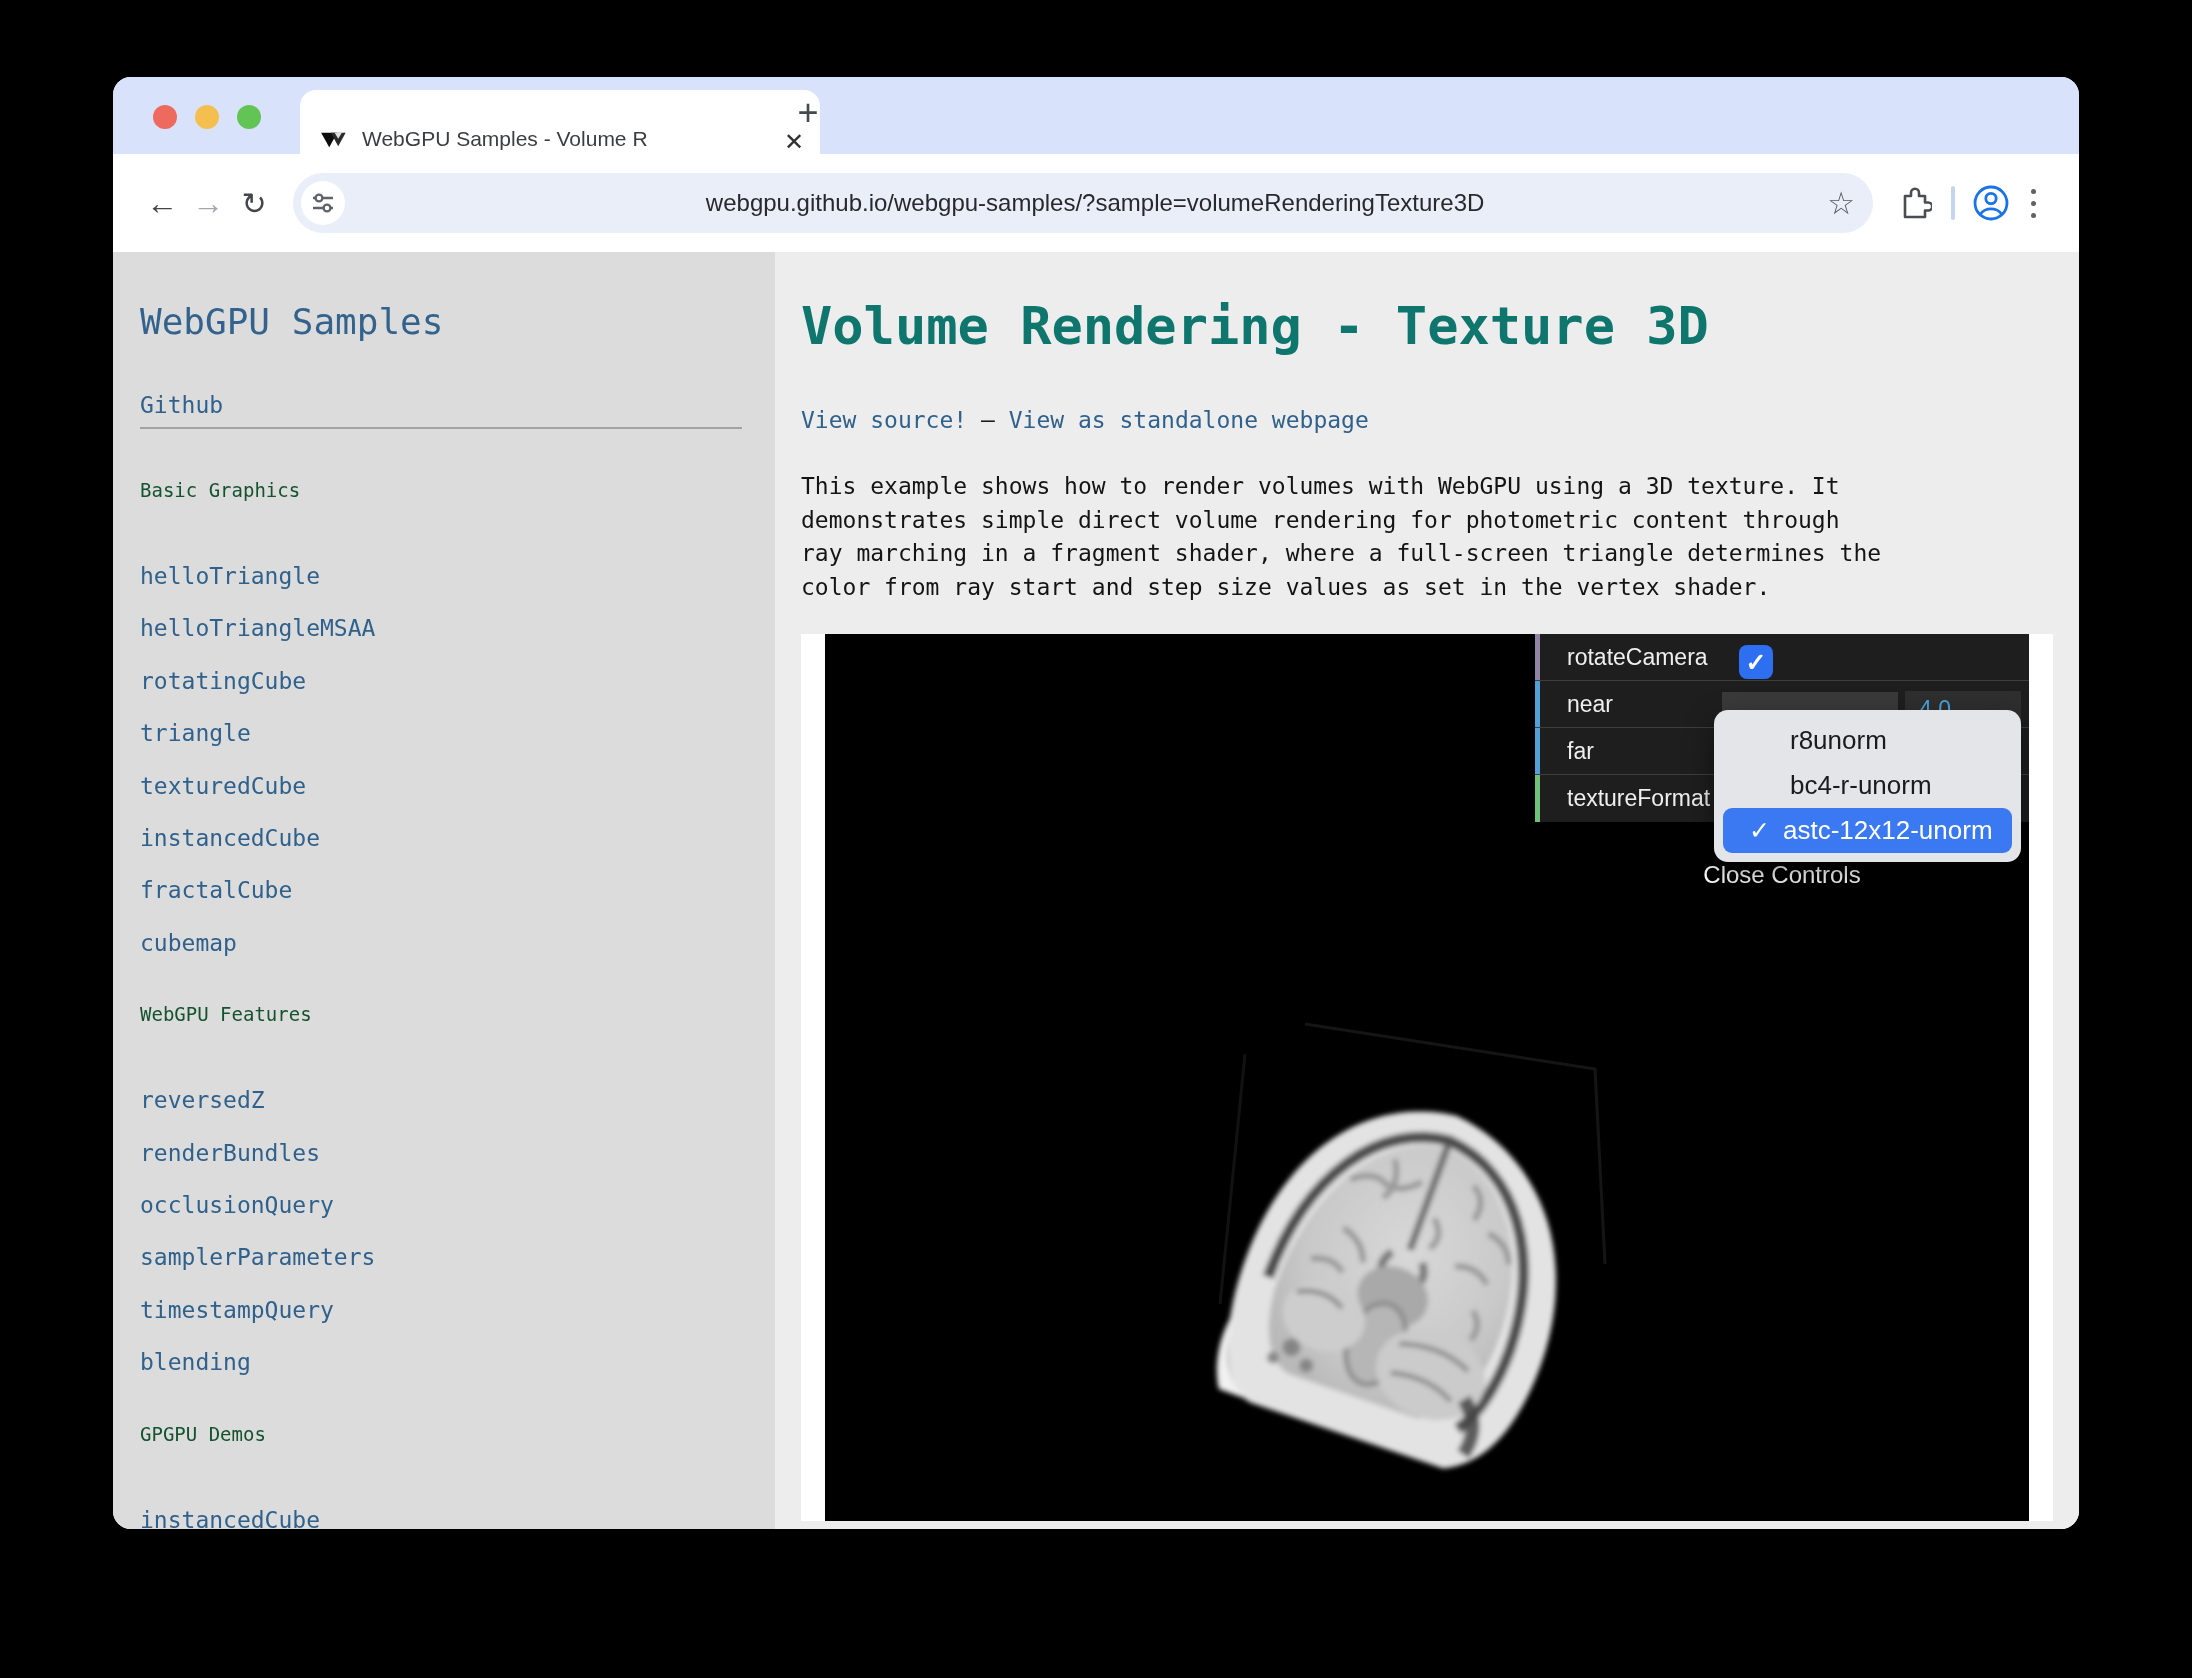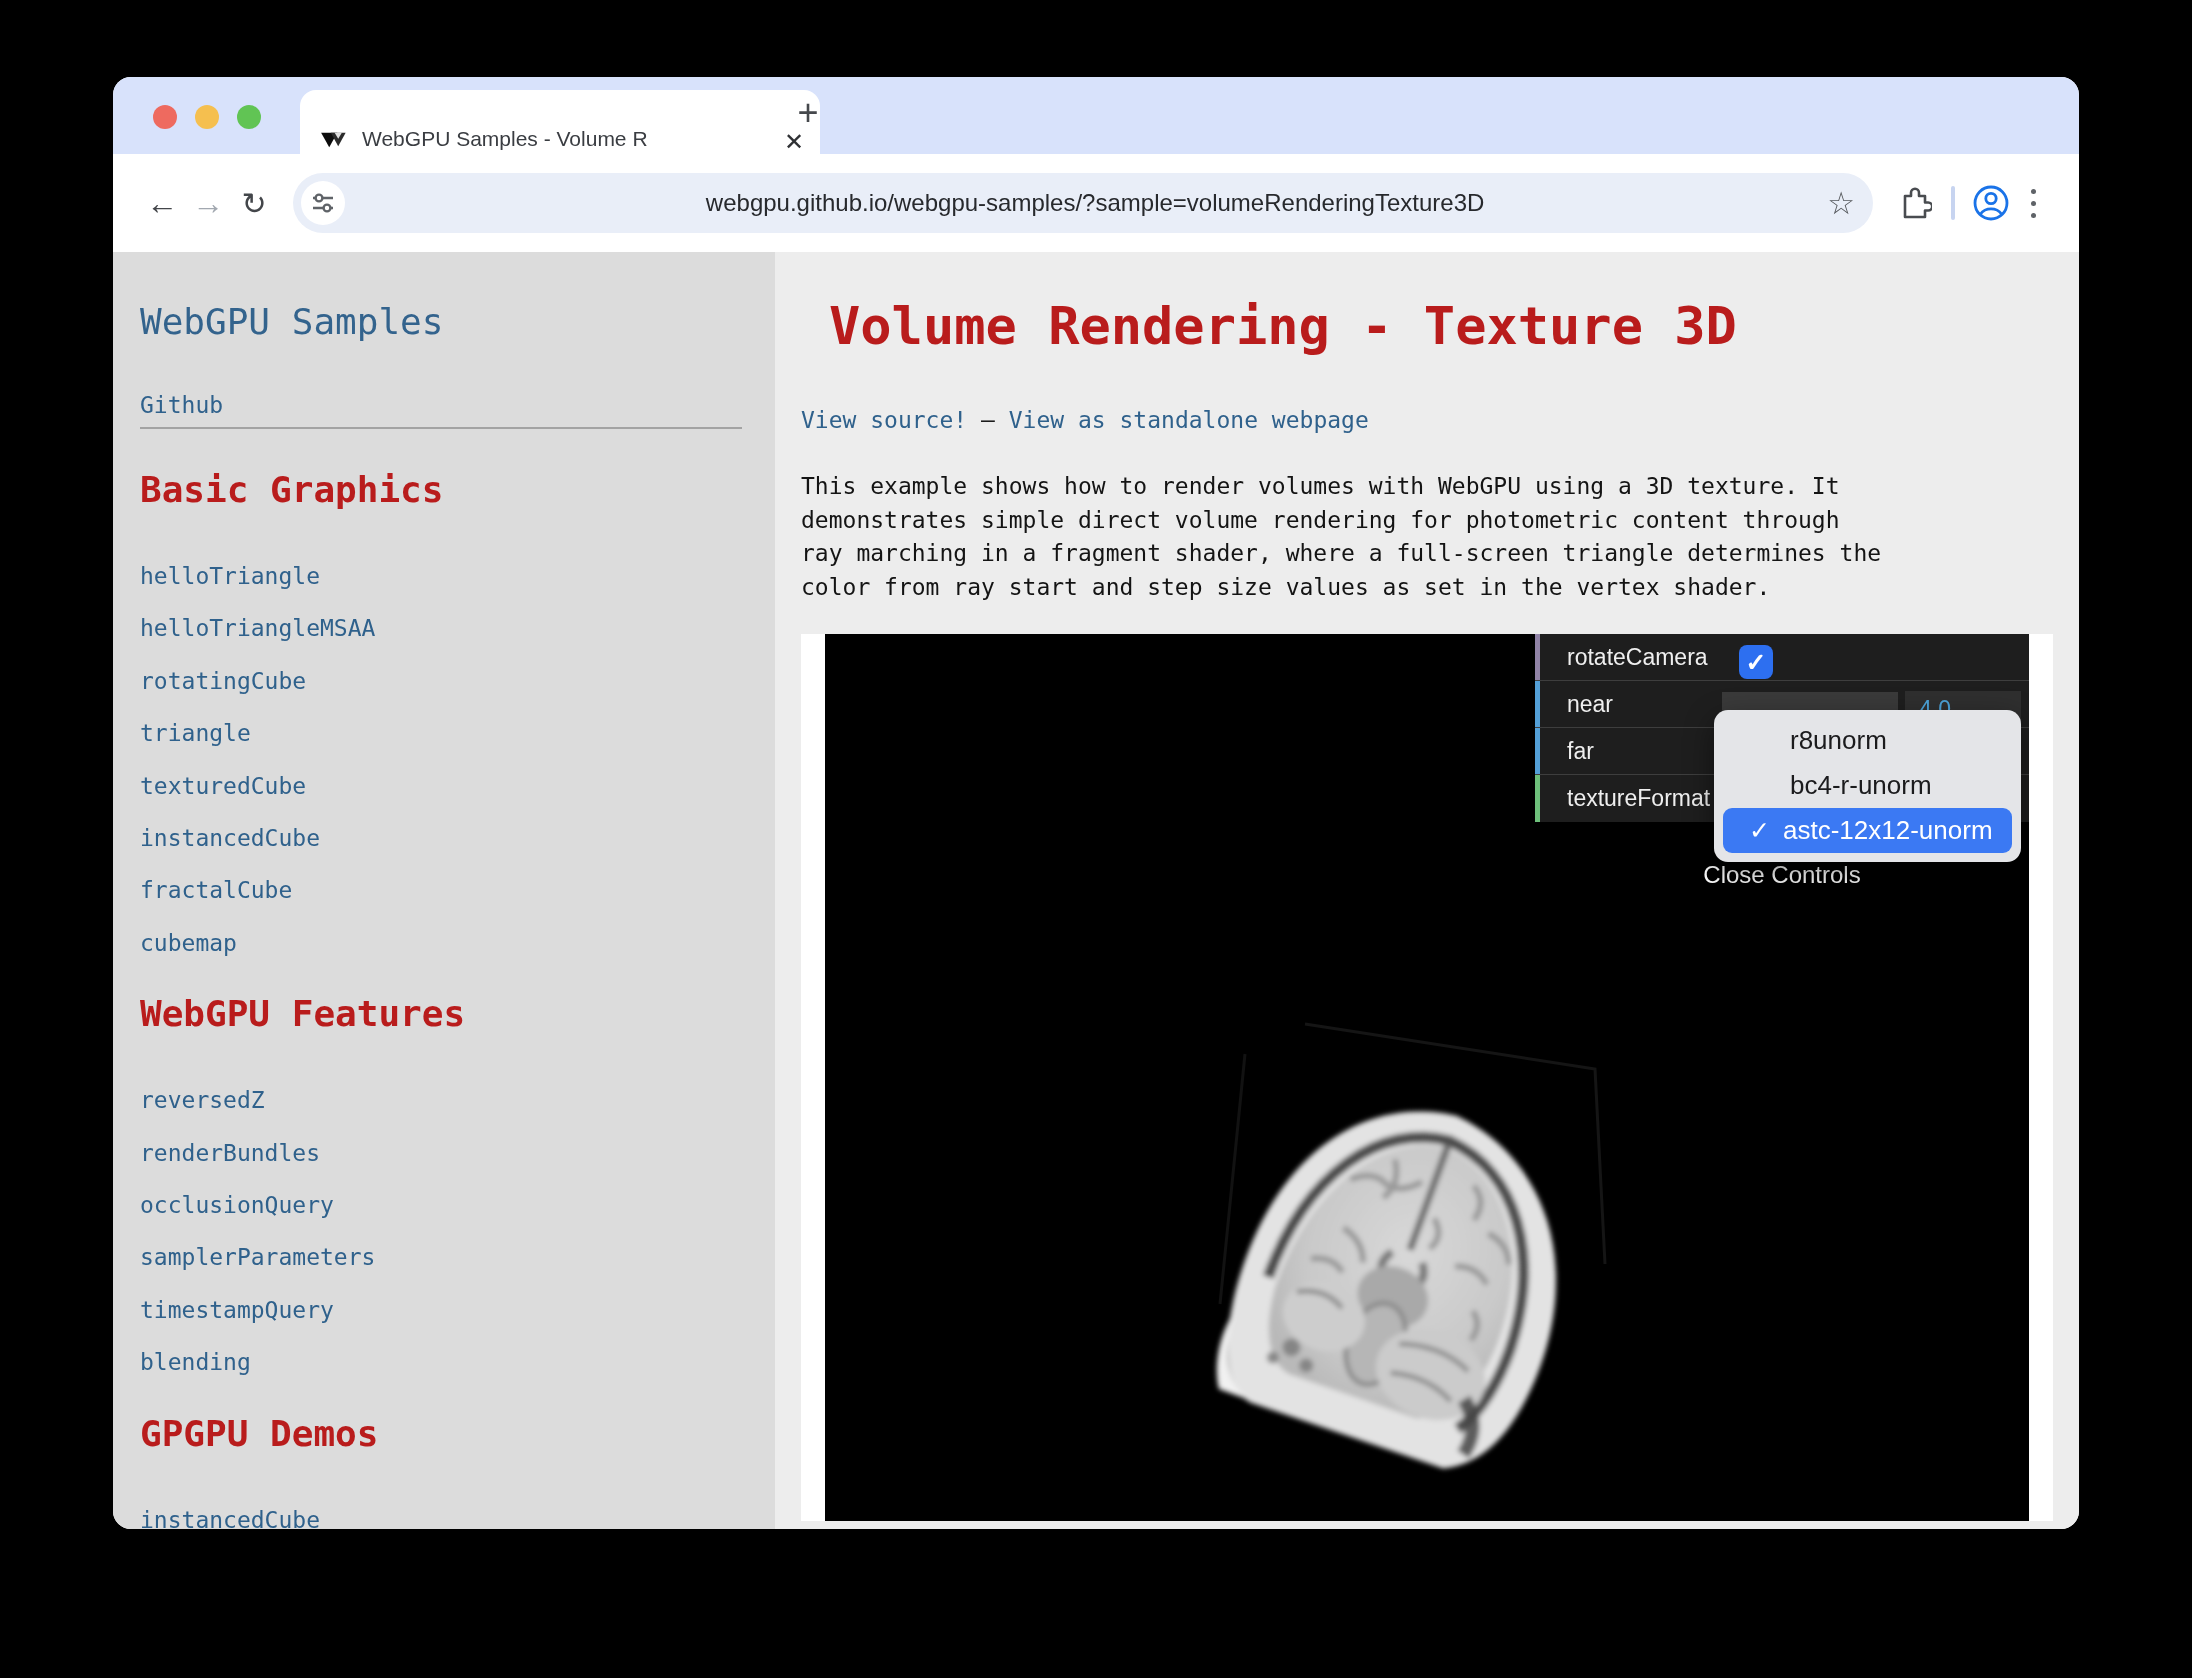--- a/index.html
+++ b/index.html
@@ -44,28 +44,28 @@
   .kebab { display:flex; flex-direction:column; gap:7px; align-items:center; width:40px; }
   .kebab i { width:5px; height:5px; border-radius:50%; background:#5f6368; }
 
   
   .content { display:flex; height:1277px; }
   .sidebar { width:662px; background:#dcdcdc; padding:48px 0 0 27px; overflow:hidden;
              font-family:"DejaVu Sans Mono", monospace; }
   .side-title { font-size:36px; line-height:44px; color:#33638d; margin-bottom:46px; font-weight:normal; }
   .side-link { font-size:23px; line-height:30px; color:#2f618c; display:inline-block; }
   .side-hr { border:none; border-top:2px solid #a3a3a3; margin:7px 33px 0 0; }
-  .side-head { font-size:36px; line-height:40px; color:#b91c1c; font-weight:bold; margin:41px 0 40px; }
+  .side-head { font-size:19px; line-height:40px; color:#14532d; font-weight:normal; margin:41px 0 40px; }
   .side-head.next { margin-top:25px; }
   .side-list { list-style:none; }
   .side-list li { font-size:23px; line-height:52.4px; color:#2f618c; }
 
   .main { flex:1; background:#ededed; padding:43px 0 0 26px; position:relative; overflow:hidden;
           font-family:"DejaVu Sans Mono", monospace; }
-  .page-title { font-size:52px; line-height:62px; font-weight:bold; color:#b91c1c;margin-left:28px; }
+  .page-title { font-size:52px; line-height:62px; font-weight:bold; color:#0f766e; }
   .srclinks { margin-top:48px; font-size:23px; line-height:30px; }
   .srclinks a { color:#2f618c; text-decoration:none; }
   .srclinks .dash { color:#1b1b1b; }
   .desc { margin-top:35px; font-size:23px; line-height:33.6px; color:#141414; white-space:pre-line; width:1420px; }
 
   
   .viewer { margin-top:30px; width:1252px; background:#fff; padding:0 24px; }
   .canvas { position:relative; width:1204px; height:887px; background:#000; overflow:hidden; }
 
   

